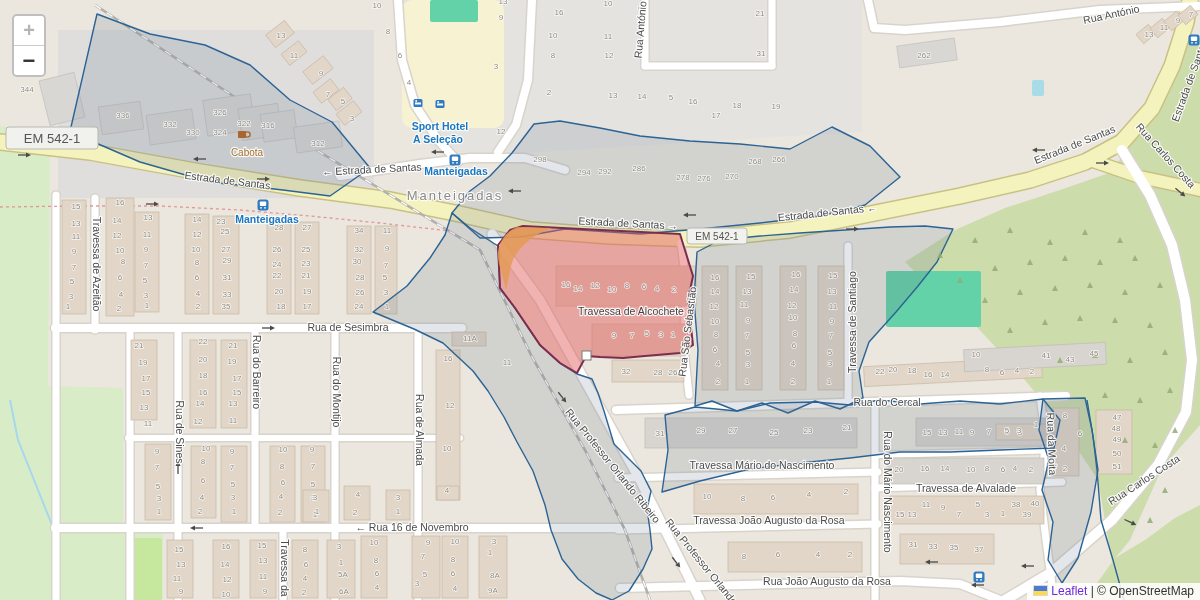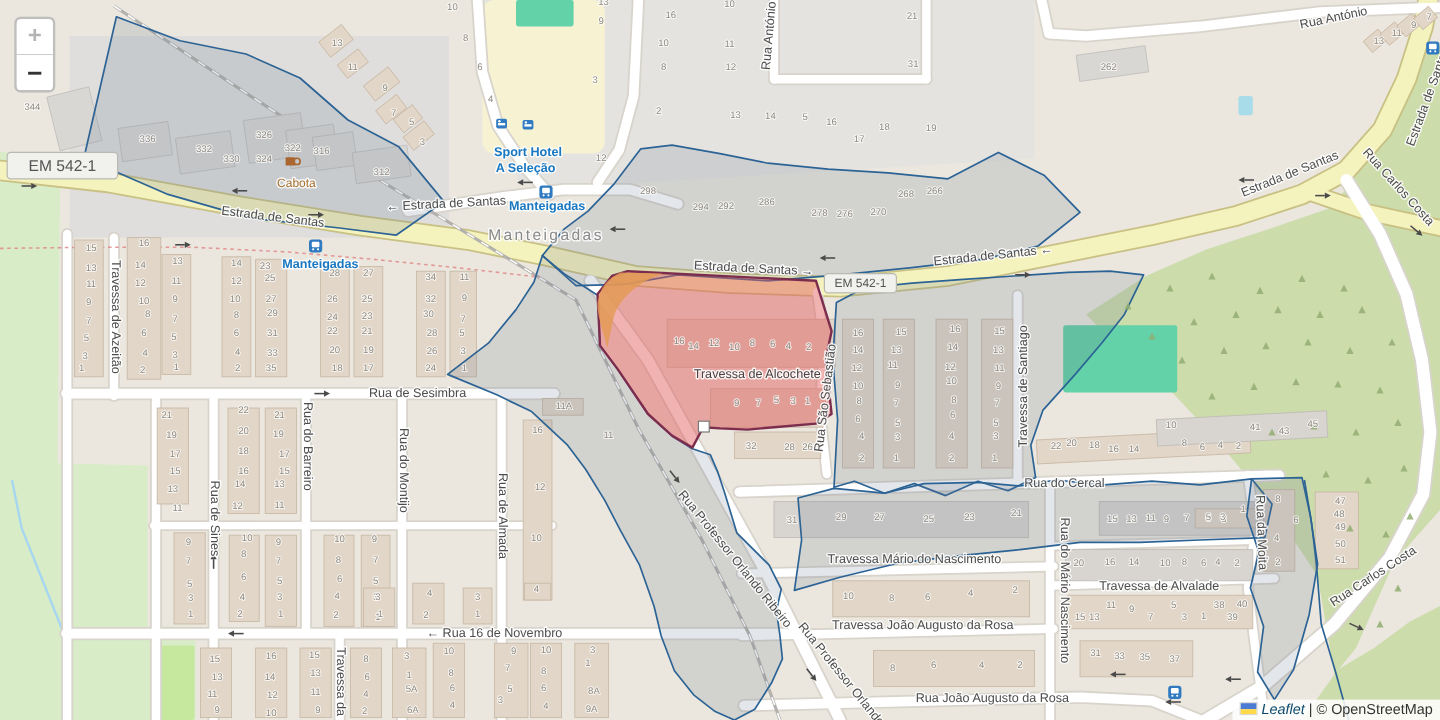--- a/index.html
+++ b/index.html
@@ -18,21 +18,21 @@
   .bg2{fill:#d8d5d0;stroke:#bfbcb6;stroke-width:.7;}
   .bi{fill:#d9d7d4;stroke:#c1bfbc;stroke-width:.7;}
   .ovl{fill:rgba(100,118,140,0.18);stroke:#2c6395;stroke-width:1.4;stroke-linejoin:round;}
   .ovl.open{fill:none;}
   .sel{fill:rgba(226,95,95,0.48);stroke:#7c2d4e;stroke-width:2;stroke-linejoin:round;}
   #zoomctl{position:absolute;left:12px;top:14px;width:30px;background:#fff;border:2px solid rgba(0,0,0,.25);border-radius:5px;z-index:10;}
   #zoomctl .zbtn{display:block;width:30px;height:29px;line-height:29px;text-align:center;font-size:20px;font-weight:bold;cursor:pointer;user-select:none;background:#fff;}
   #zoomctl .zin{color:#b5b5b5;border-bottom:1px solid #ccc;border-radius:4px 4px 0 0;}
   #zoomctl .zout{color:#333;border-radius:0 0 4px 4px;font-size:22px;}
   #attrib{position:absolute;right:0;bottom:0;background:rgba(255,255,255,.85);padding:1px 6px 2px 6px;font-size:12px;color:#333;z-index:10;white-space:nowrap;}
-  #attrib a{color:#0c4a6e;text-decoration:none;cursor:pointer;font-style:italic;}
+  #attrib a{color:#6d28d9;text-decoration:none;cursor:pointer;}
   .flag{display:inline-block;width:13px;height:9px;vertical-align:-1px;margin-right:3px;border:.5px solid #0002;}
   .flag i{display:block;width:100%;height:50%;}
 </style>
 </head>
 <body>
 
 <div id="map">
   <svg id="map-svg" width="1200" height="600" viewBox="0 0 1200 600">
       <rect x="0" y="0" width="1200" height="600" fill="#ebe7df"></rect>
       <path d="M58,30 L374,30 374,198 58,198 Z" fill="#dfdedc"></path>

